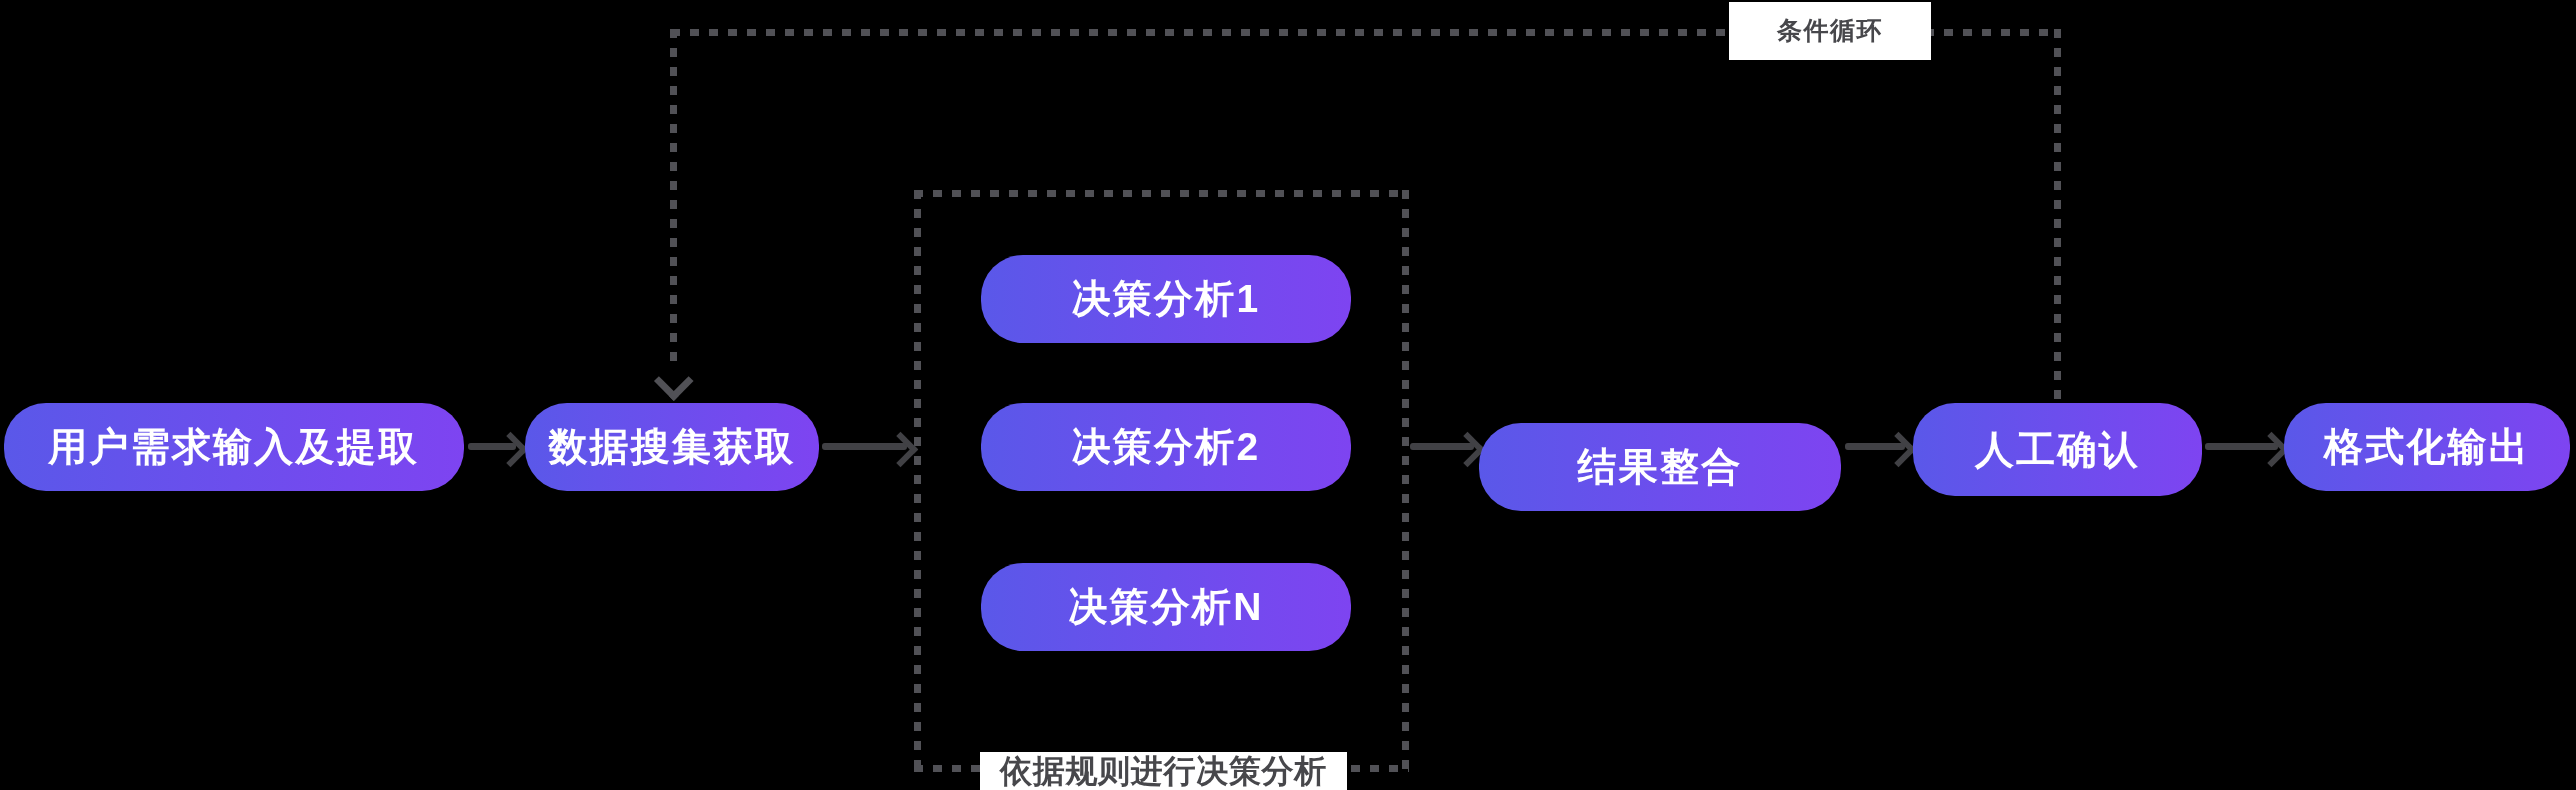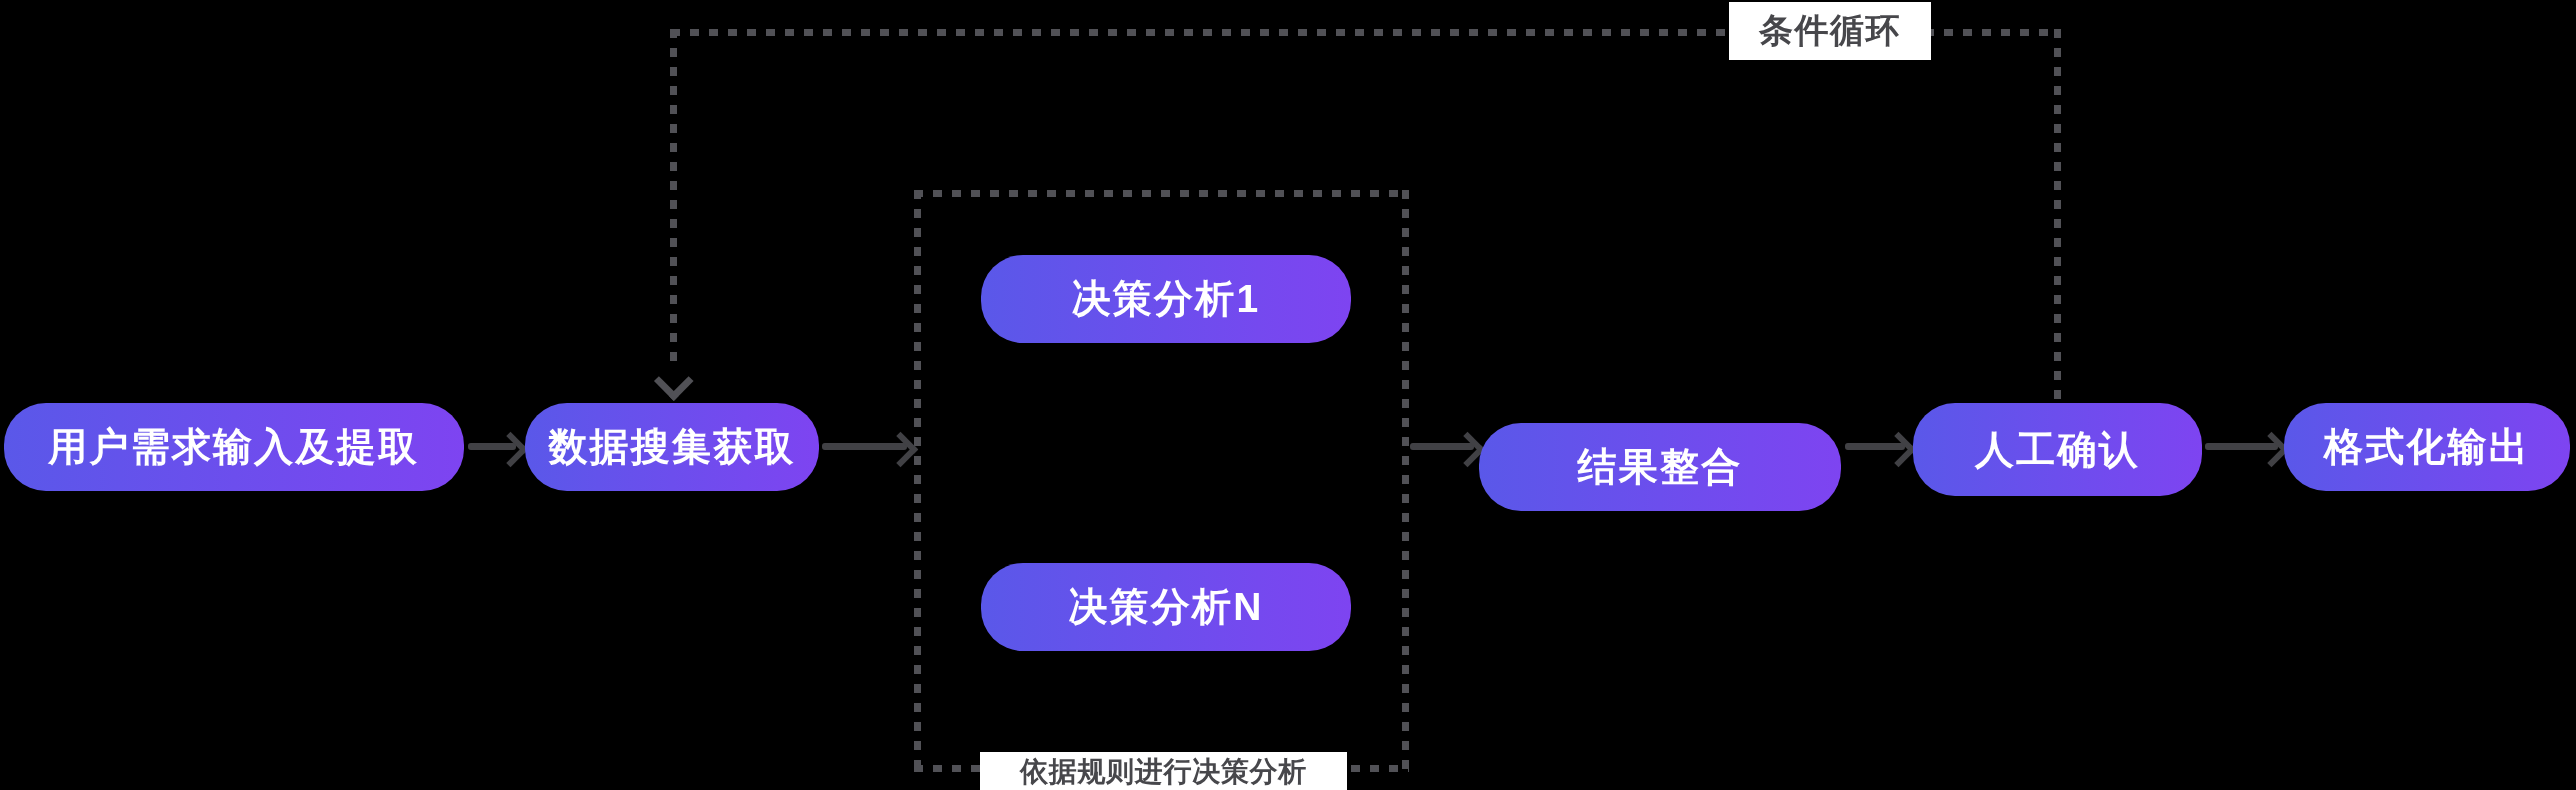--- a/index.html
+++ b/index.html
@@ -64,22 +64,22 @@
       repeating-linear-gradient(180deg,var(--dash,#515156) 0 8.8px,transparent 8.8px 19px) right top/7.3px 100% no-repeat;
   }
 
   
   .tag{
     position:absolute;z-index:2;
     display:flex;align-items:center;justify-content:center;
     background:var(--label-bg,#fff);color:var(--label-fg,#47474b);
     font-weight:bold;white-space:nowrap;
   }
-  .loop-label{left:1729px;top:1.5px;width:202px;height:58px;font-size:34px;letter-spacing:1.5px;}
-  .group-label{left:980px;top:752px;width:367px;height:39px;font-size:28px;letter-spacing:0.7px;font-family:Liberation Serif, serif;}
+  .loop-label{left:1729px;top:1.5px;width:202px;height:58px;font-size:25px;letter-spacing:1.5px;}
+  .group-label{left:980px;top:752px;width:367px;height:39px;font-size:32px;letter-spacing:0.7px;font-family:Liberation Serif, serif;}
 </style>
 </head>
 <body>
 
 <div class="canvas">
 
   <div class="dash-h loop-top"></div>
   <div class="dash-v loop-left"></div>
   <div class="dash-v loop-right"></div>
   <div class="chev down loop-head" style="position:absolute;"></div>
@@ -93,20 +93,21 @@
   <div class="shaft a3s"></div>
   <div class="chev right a3h"></div>
   <div class="shaft a4s"></div>
   <div class="chev right a4h"></div>
   <div class="shaft a5s"></div>
   <div class="chev right a5h"></div>
 
   <div class="node n-user">用户需求输入及提取</div>
   <div class="node n-data">数据搜集获取</div>
   <div class="node n-dec1">决策分析1</div>
+  <div class="node n-dec2">决策分析2</div>
   <div class="node n-decn">决策分析N</div>
   <div class="node n-merge">结果整合</div>
   <div class="node n-confirm">人工确认</div>
   <div class="node n-output">格式化输出</div>
 
   <div class="tag loop-label">条件循环</div>
   <div class="tag group-label">依据规则进行决策分析</div>
 
 </div>
 

